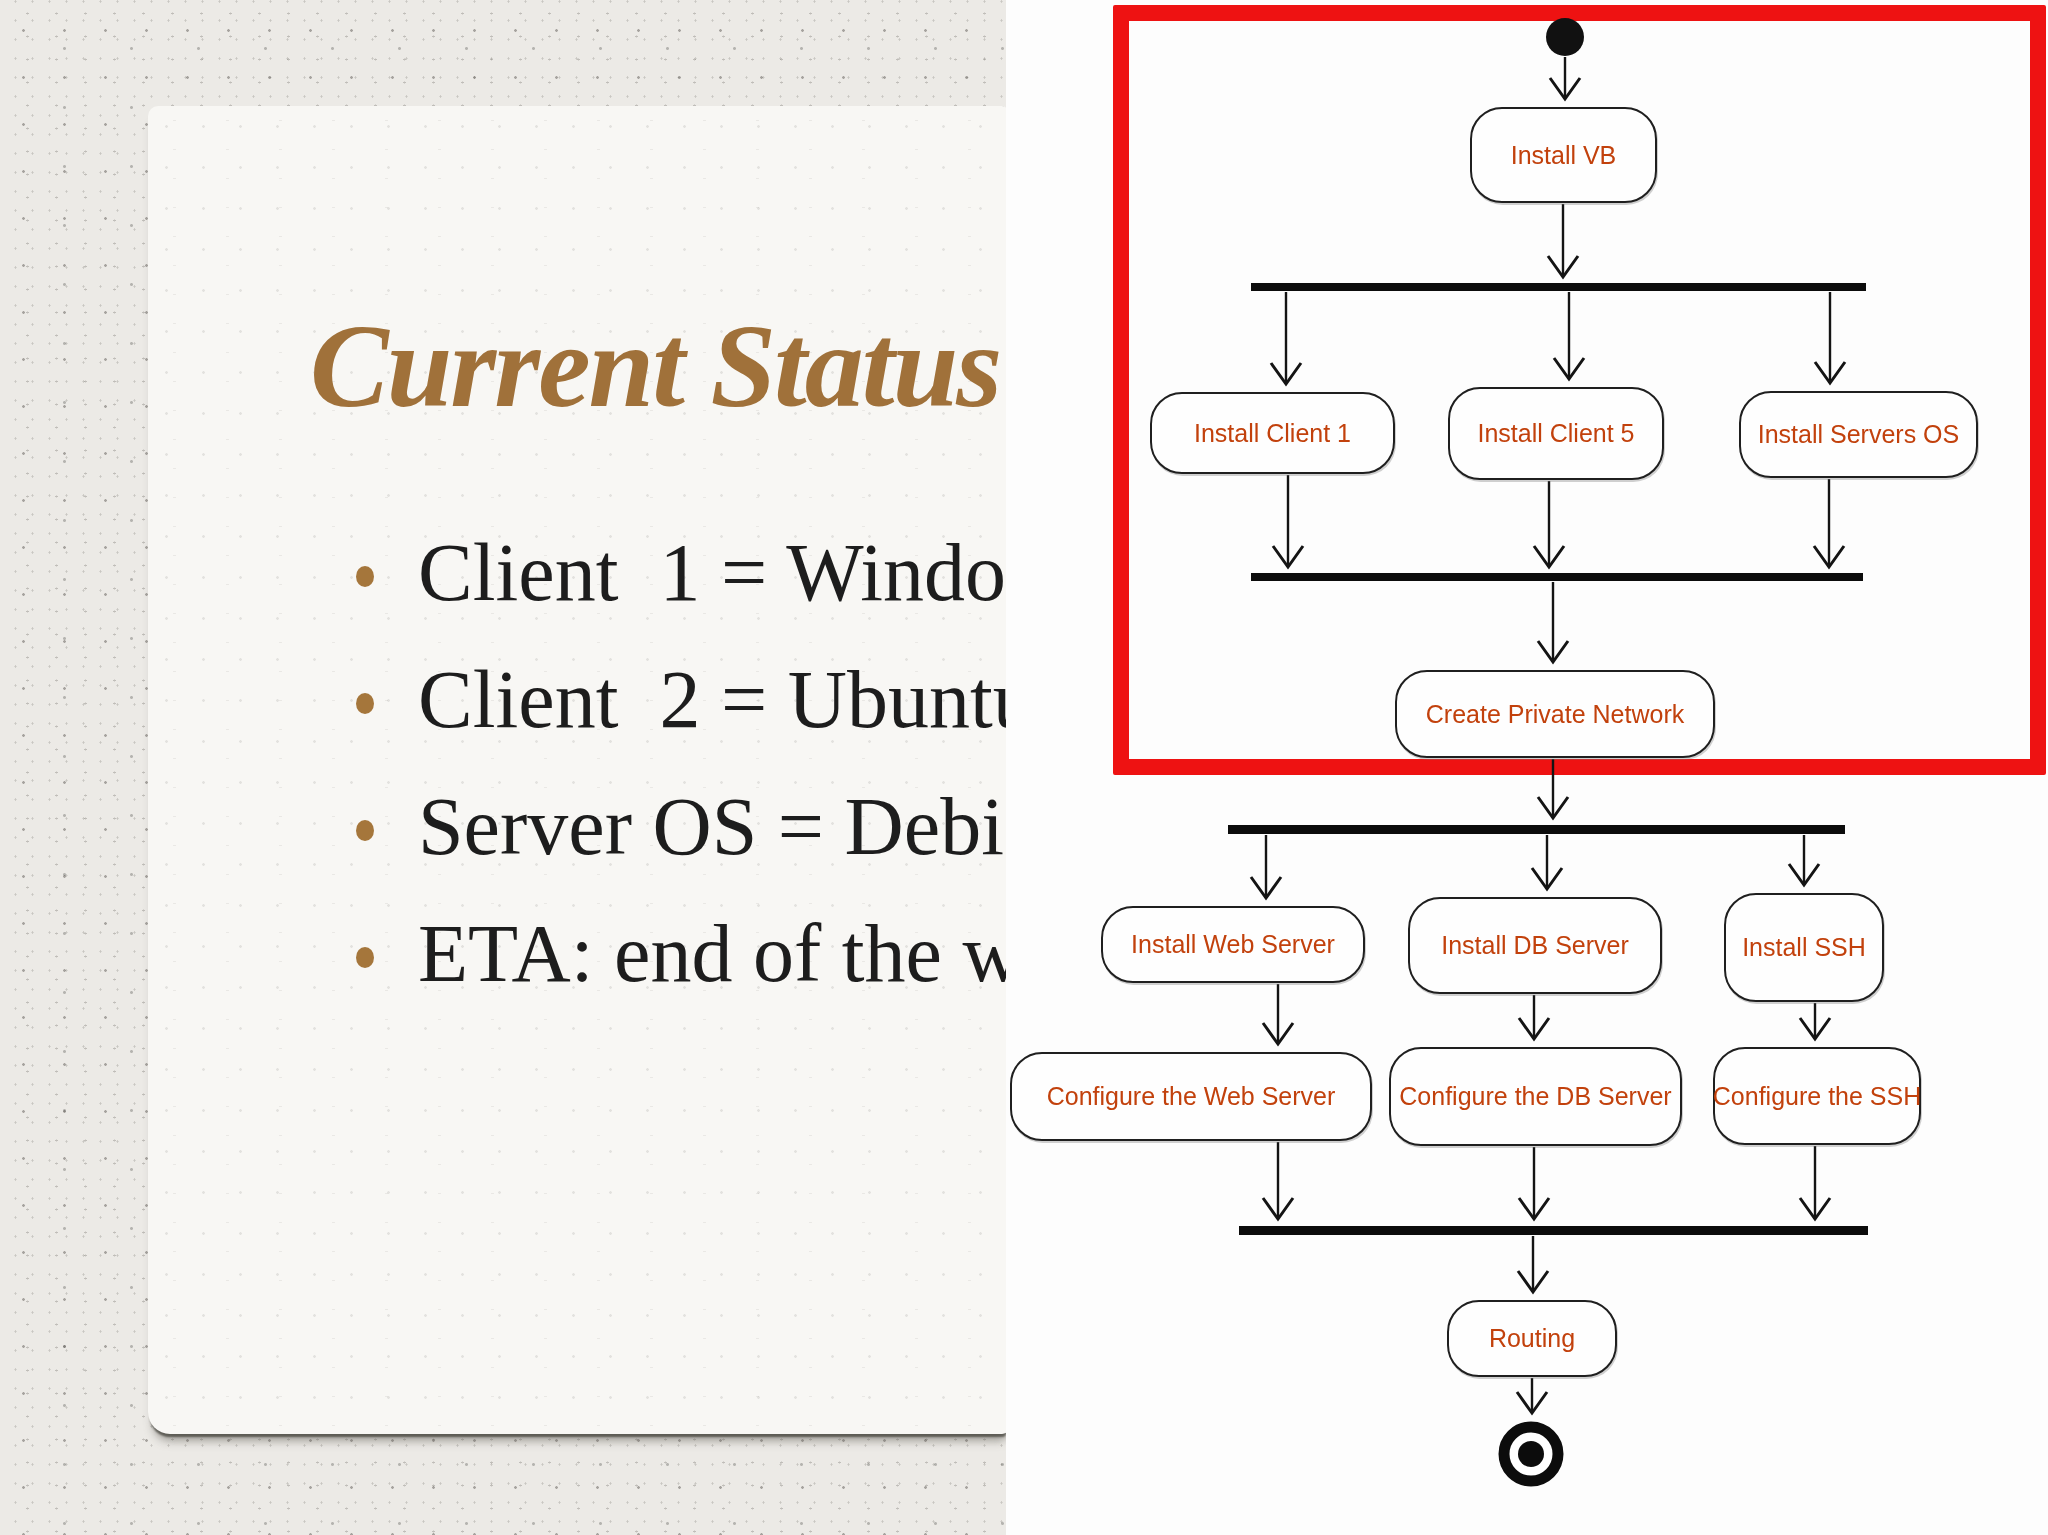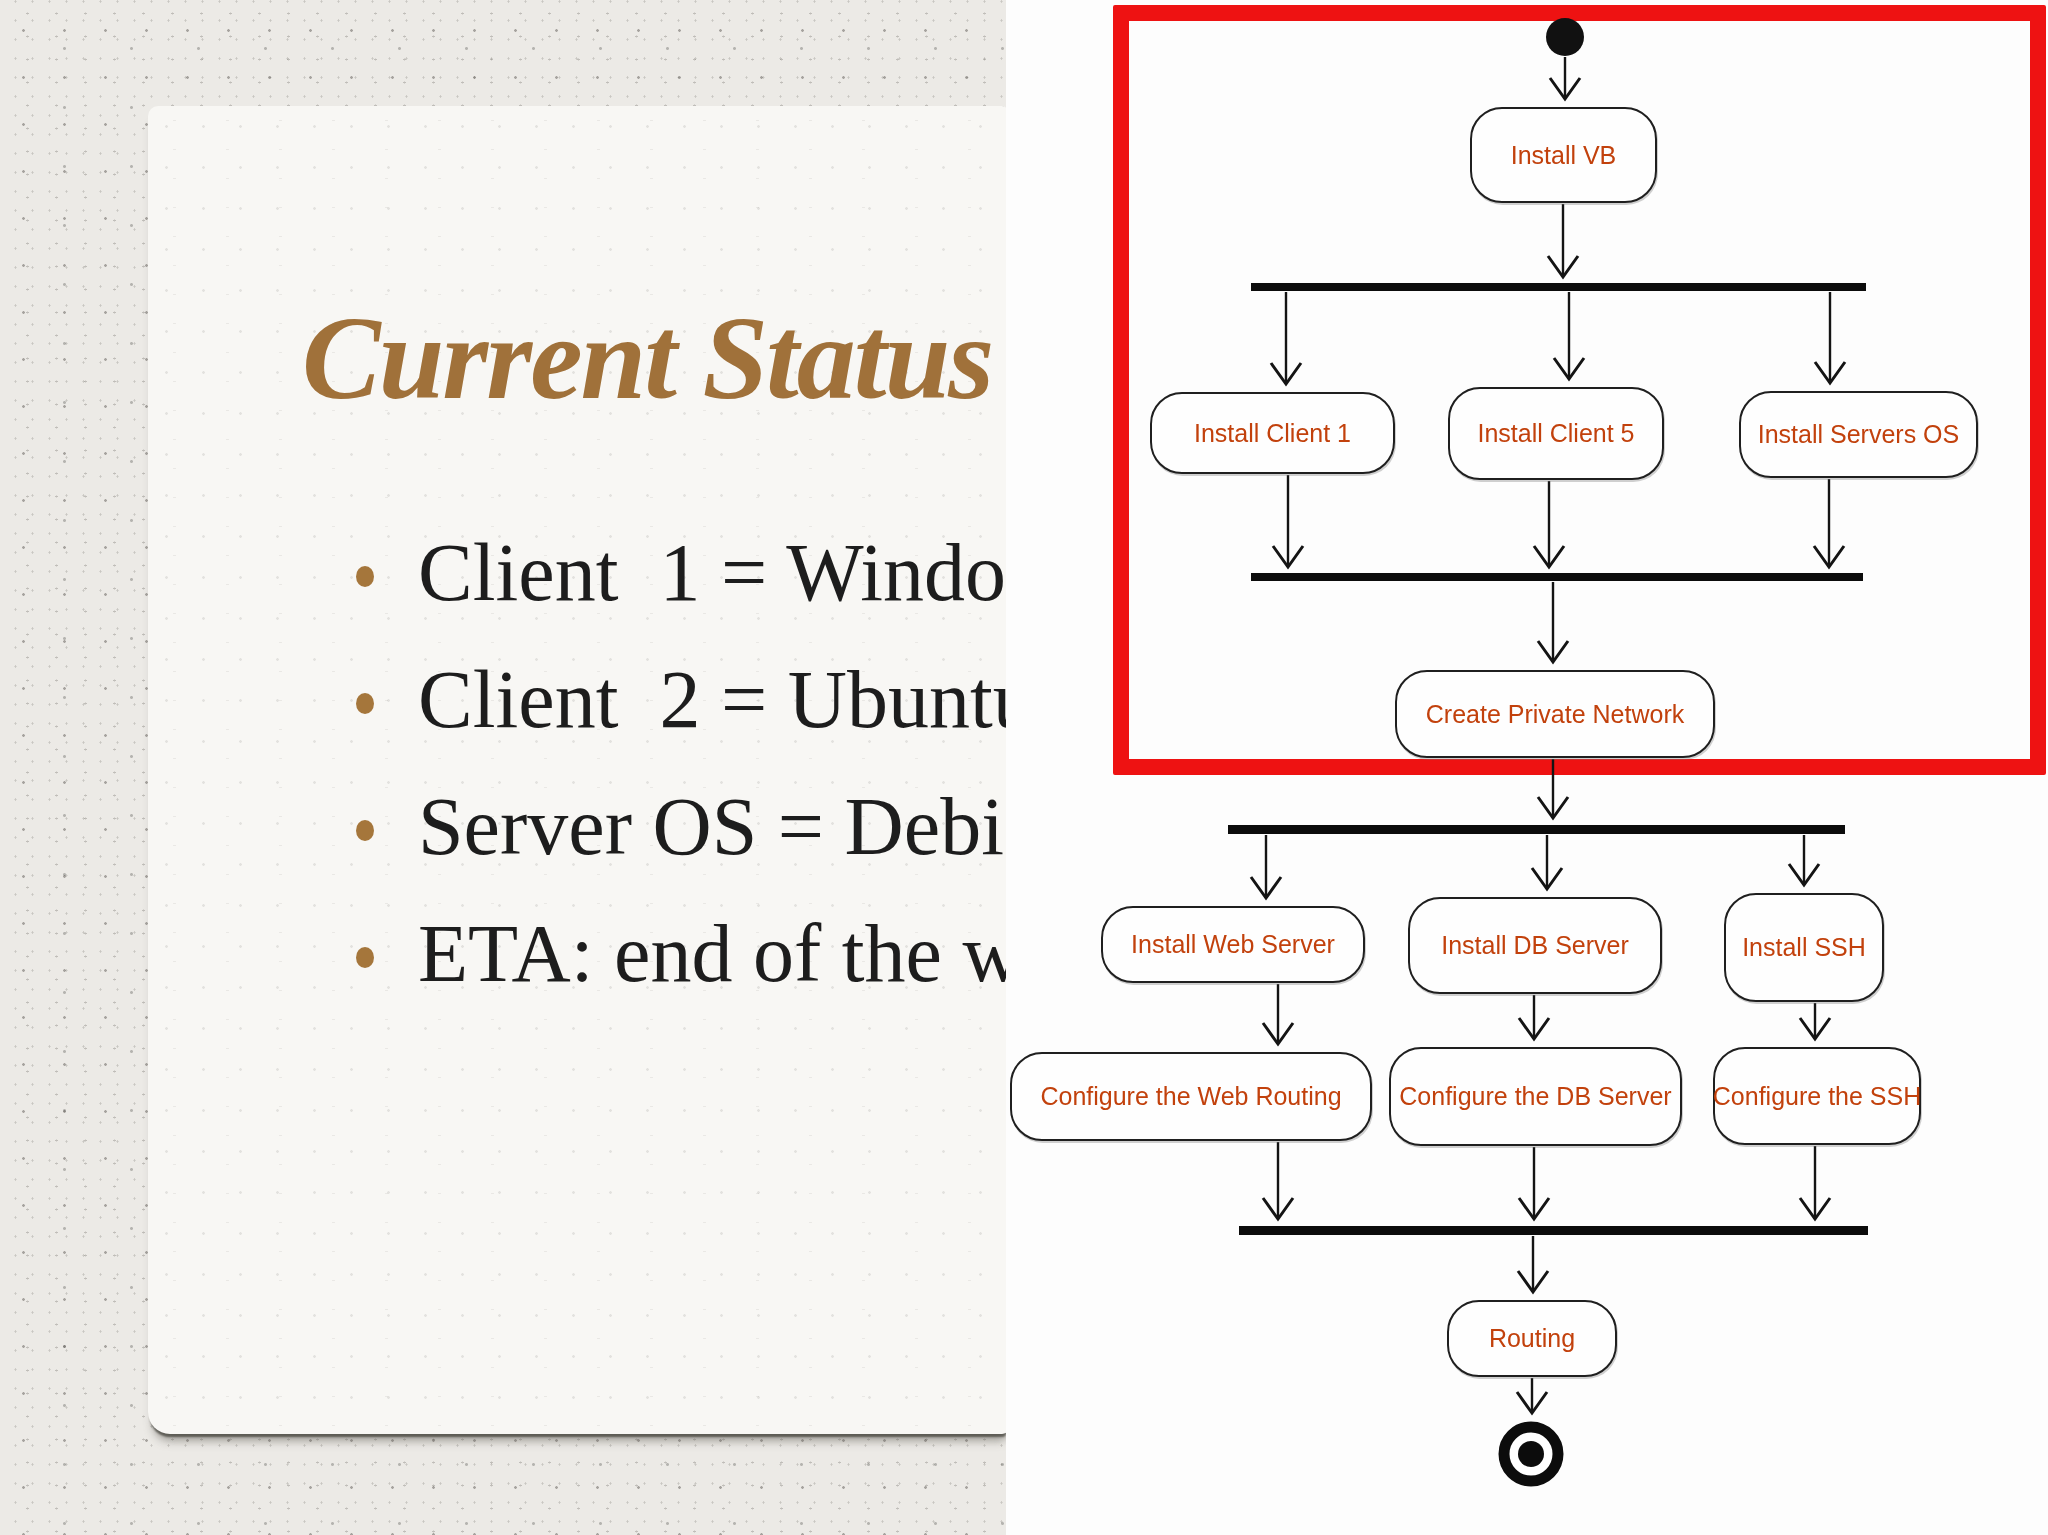--- a/index.html
+++ b/index.html
@@ -22,21 +22,21 @@
     background-image:
       radial-gradient(rgba(100,98,90,.14) 1px, transparent 1.5px),
       radial-gradient(rgba(100,98,90,.10) 1px, transparent 1.4px);
     background-size:37px 41px,53px 29px;
     border-radius:10px 6px 6px 22px;
     box-shadow:0 5px 2px -2px rgba(70,68,62,.75),
                0 12px 9px -4px rgba(110,108,100,.42),
                5px 7px 7px -3px rgba(110,108,100,.30);
   }
   .slide-title{
-    position:absolute;left:150px;top:190px;margin:4px;
+    position:absolute;left:150px;top:190px;margin:12px;
     font-family:"Liberation Serif",serif;font-style:italic;font-weight:700;
     font-size:118px;line-height:1.0;letter-spacing:-2px;
     color:var(--title-brown,#a0713a);white-space:pre;text-align:right;
   }
   .bullets{
     position:absolute;left:208px;top:420px;margin:0;padding:0;list-style:none;
   }
   .bullets li{
     display:flex;align-items:center;height:94px;margin-bottom:33px;
   }
@@ -141,18 +141,18 @@
   </svg>
 
   <div class="node" style="left:1470px;top:107px;width:187px;height:96px">Install VB</div>
   <div class="node" style="left:1150px;top:392px;width:245px;height:82px">Install Client 1</div>
   <div class="node" style="left:1448px;top:387px;width:216px;height:93px">Install Client 5</div>
   <div class="node" style="left:1395px;top:670px;width:320px;height:88px">Create Private Network</div>
   <div class="node" style="left:1739px;top:391px;width:239px;height:87px">Install Servers OS</div>
   <div class="node" style="left:1101px;top:906px;width:264px;height:77px">Install Web Server</div>
   <div class="node" style="left:1408px;top:897px;width:254px;height:97px">Install DB Server</div>
   <div class="node" style="left:1724px;top:893px;width:160px;height:109px">Install SSH</div>
-  <div class="node" style="left:1010px;top:1052px;width:362px;height:89px">Configure the Web Routing</div>
+  <div class="node" style="left:1010px;top:1052px;width:362px;height:89px">Configure the Web Server</div>
   <div class="node" style="left:1389px;top:1047px;width:293px;height:99px">Configure the DB Server</div>
   <div class="node" style="left:1713px;top:1047px;width:208px;height:98px">Configure the SSH</div>
   <div class="node" style="left:1447px;top:1300px;width:170px;height:77px">Routing</div>
 
 </div>
 
 </body></html>

